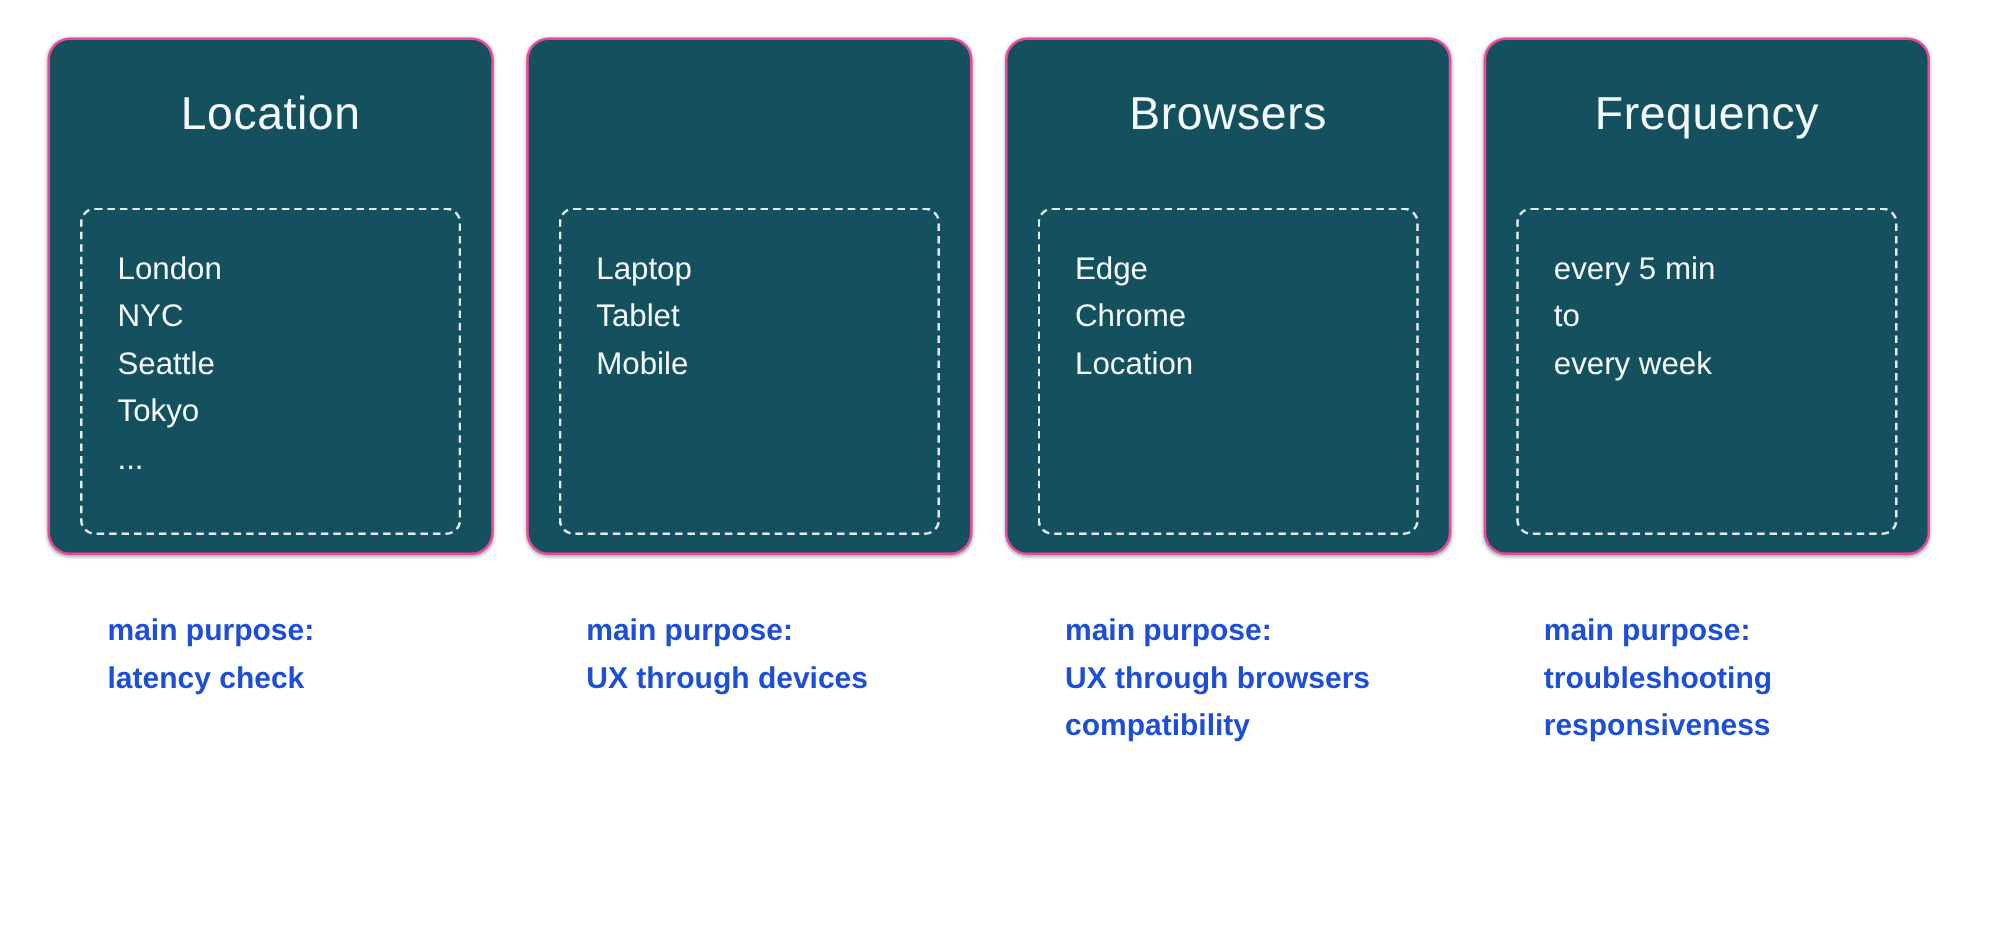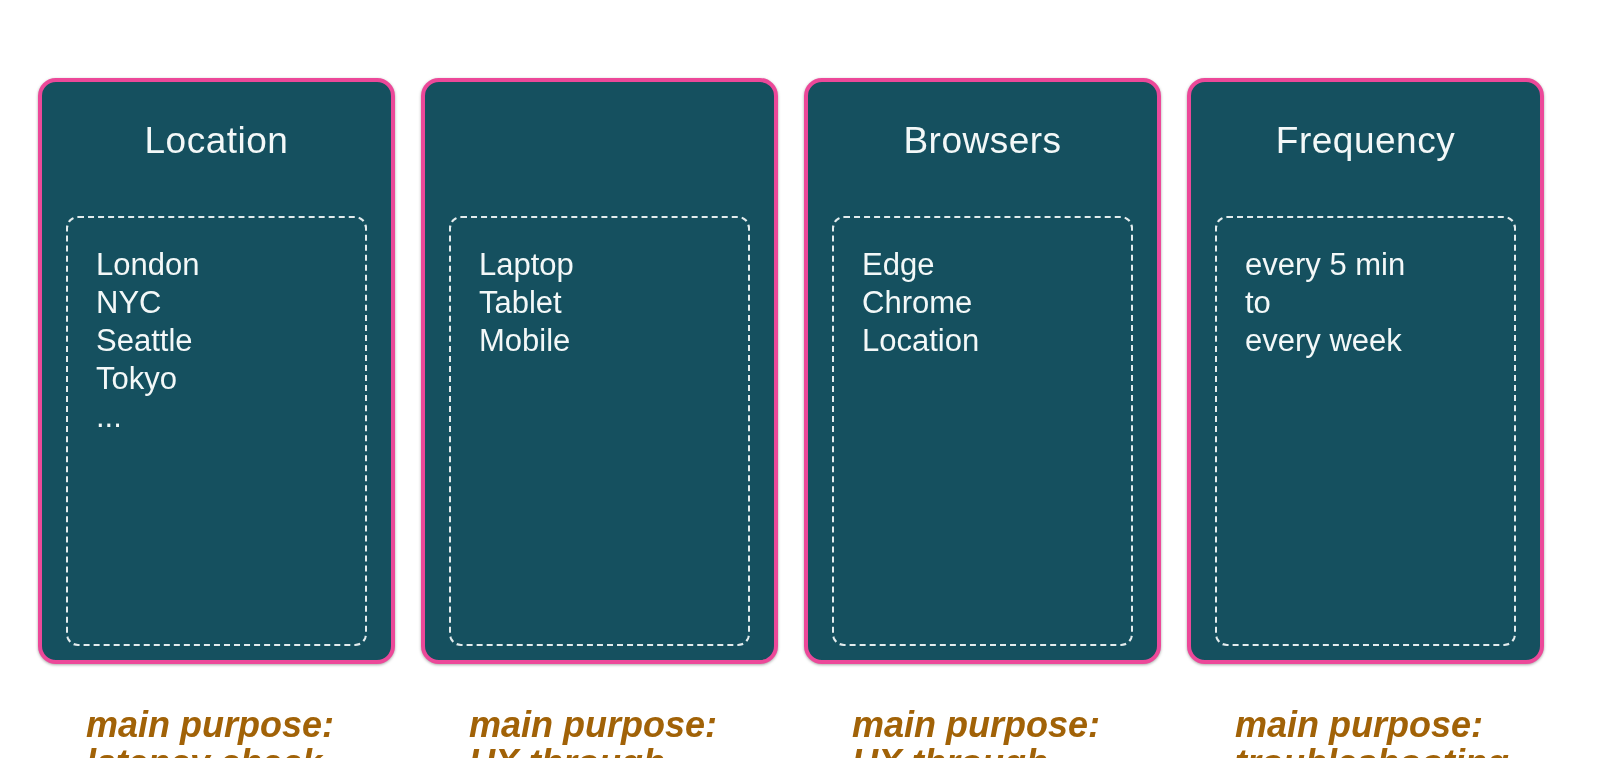--- a/index.html
+++ b/index.html
@@ -22,27 +22,26 @@
     display: flex;
     gap: 26px;
   }
   .card-col {
     width: 357px;
     display: flex;
     flex-direction: column;
   }
   .card {
     position: relative;
-    height: 586px;
+    height: 414px;
     background: #15505f;
-    border: 4px solid #ec4899;
+    border: 2px solid #ec4899;
     border-radius: 18px;
     box-sizing: border-box;
     box-shadow: 0 1px 3px rgba(0,0,0,0.35);
-    margin-top: 48px;
   }
   .card-title {
     margin-top: 38px;
     text-align: center;
     font-size: 37px;
     font-weight: 400;
     color: #f3f8f8;
     letter-spacing: 0.5px;
   }
   .dashed-box {
@@ -51,32 +50,31 @@
     right: 24px;
     top: 134px;
     bottom: 14px;
     border: 2px dashed rgba(246,250,250,0.92);
     border-radius: 12px;
     box-sizing: border-box;
     padding: 28px 10px 0 28px;
   }
   .card-items {
     color: #f3f8f8;
-    font-size: 31px;
+    font-size: 25px;
     line-height: 38px;
     white-space: pre-line;
   }
   .card-caption {
     margin-top: 42px;
     margin-left: 48px;
-    font-size: 36px;
+    font-size: 24px;
     line-height: 38px;
-    font-style: italic;
     font-weight: bold;
-    color: #a16207;
+    color: #1d4ed8;
     white-space: pre-line;
   }
 </style>
 </head>
 <body>
 
 <div class="canvas">
   <div class="cards-row">
 
     <div class="card-col">

